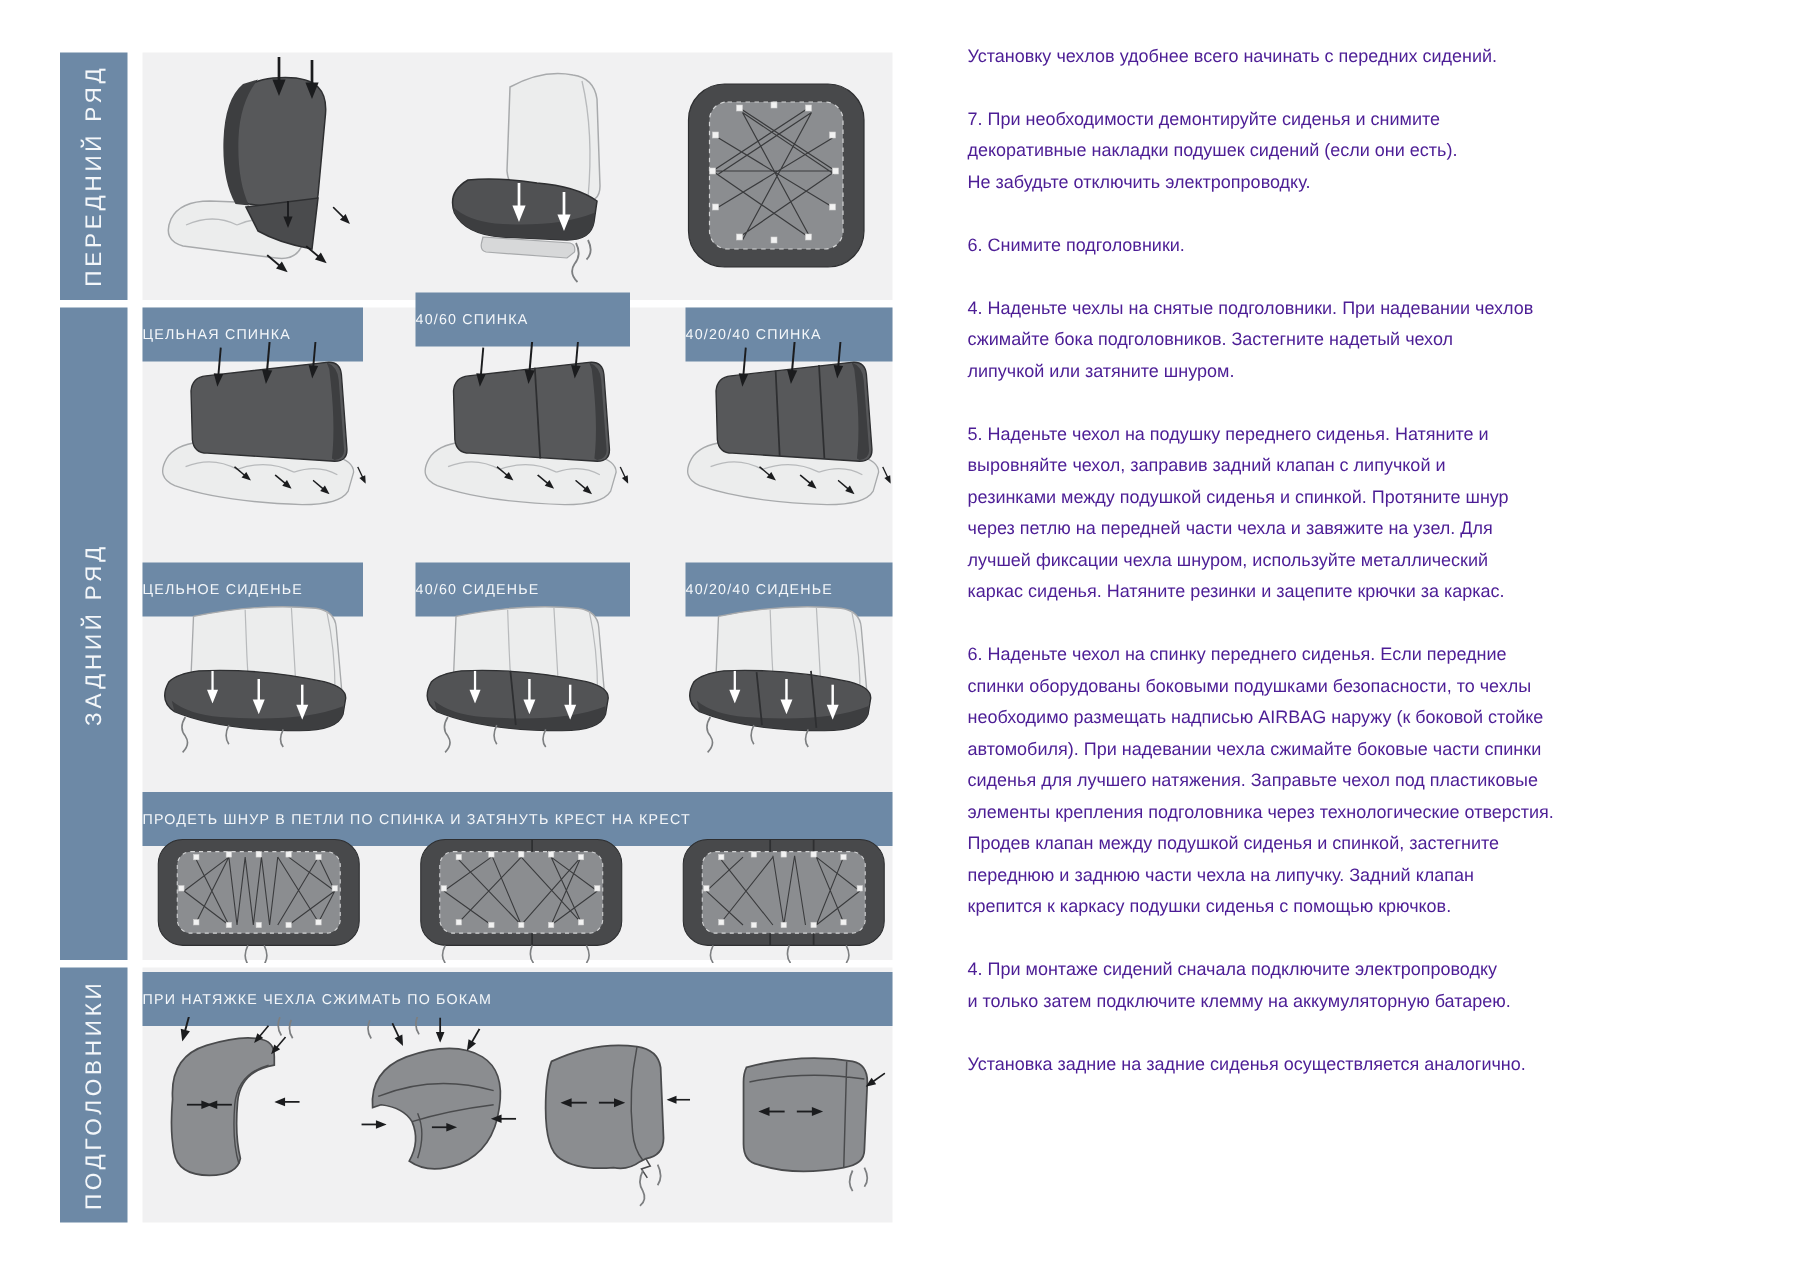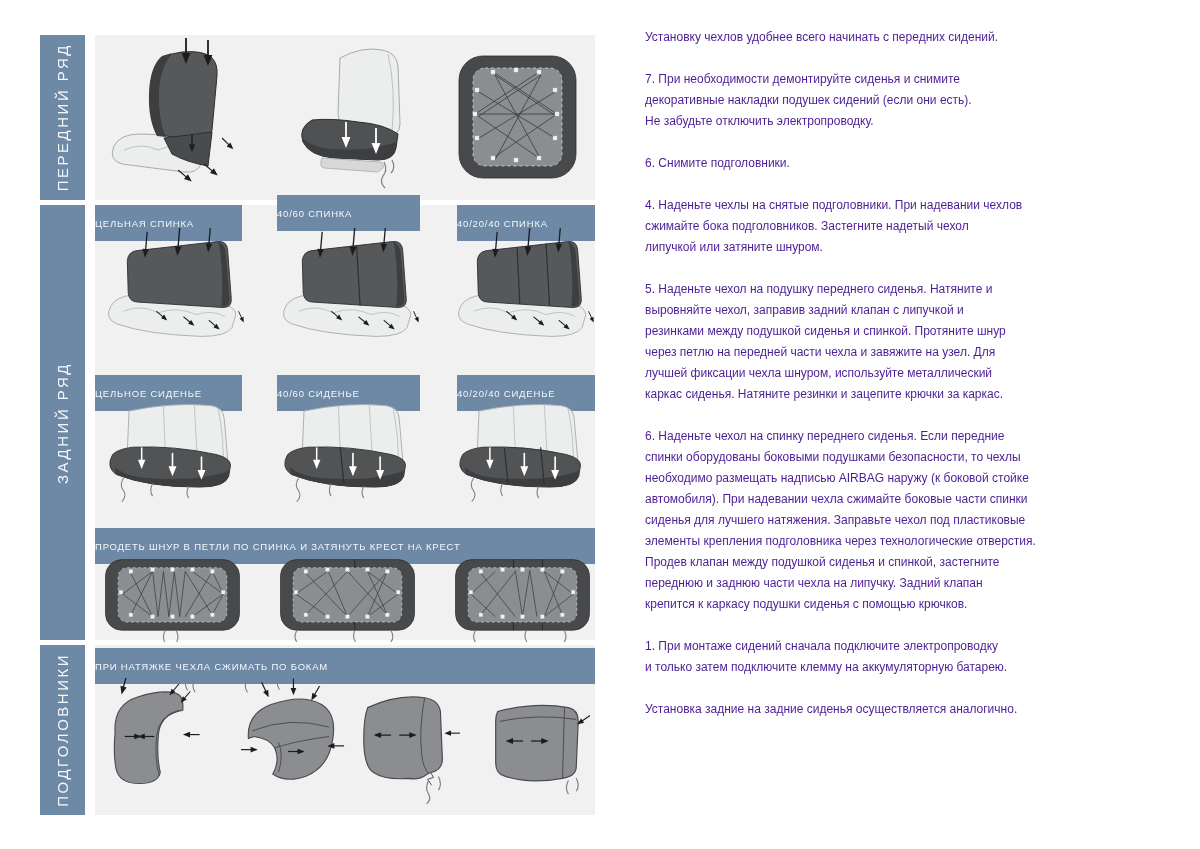--- a/index.html
+++ b/index.html
@@ -445,18 +445,18 @@
 каркас сиденья. Натяните резинки и зацепите крючки за каркас.</p>
     <p>6. Наденьте чехол на спинку переднего сиденья. Если передние
 спинки оборудованы боковыми подушками безопасности, то чехлы
 необходимо размещать надписью AIRBAG наружу (к боковой стойке
 автомобиля). При надевании чехла сжимайте боковые части спинки
 сиденья для лучшего натяжения. Заправьте чехол под пластиковые
 элементы крепления подголовника через технологические отверстия.
 Продев клапан между подушкой сиденья и спинкой, застегните
 переднюю и заднюю части чехла на липучку. Задний клапан
 крепится к каркасу подушки сиденья с помощью крючков.</p>
-    <p>1. При монтаже сидений сначала подключите электропроводку
+    <p>4. При монтаже сидений сначала подключите электропроводку
 и только затем подключите клемму на аккумуляторную батарею.</p>
     <p>Установка задние на задние сиденья осуществляется аналогично.</p>
   </div>
 
 </div>
 
 </body></html>

